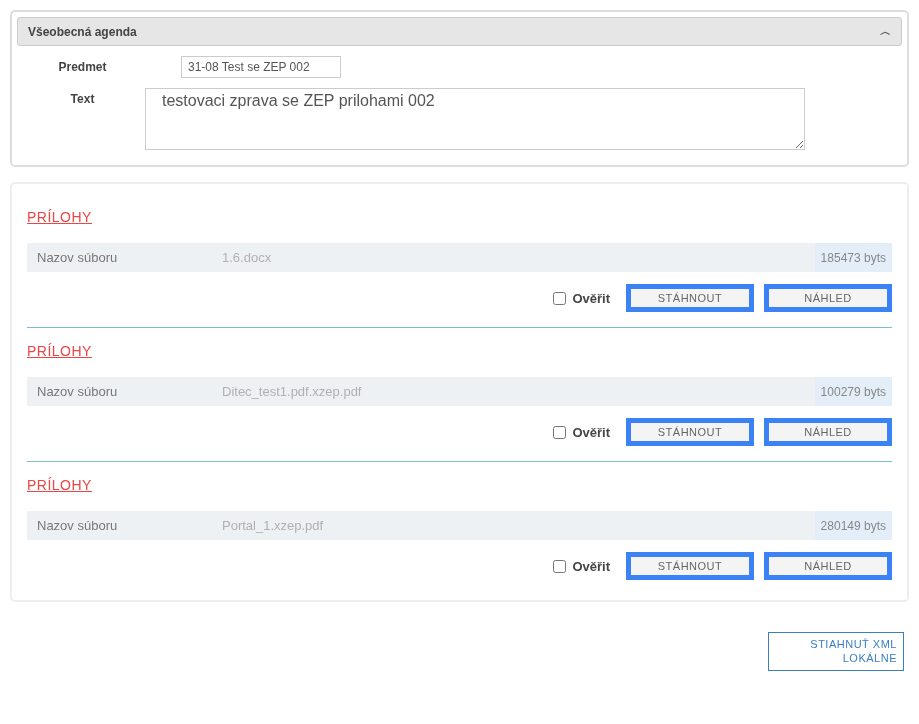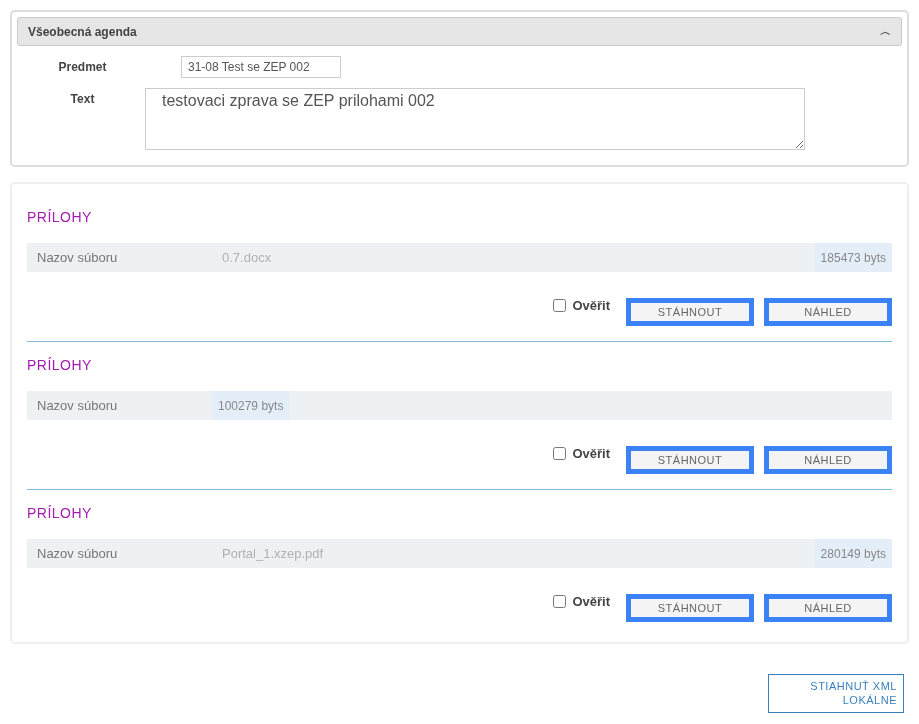--- a/index.html
+++ b/index.html
@@ -73,24 +73,25 @@
       border-radius: 5px;
       padding: 10px 15px 15px 15px;
       background: #fff;
     }
     .att-section {
       border-bottom: 1px solid #7bbdd6;
       padding: 15px 0;
     }
     .att-section:last-child { border-bottom: none; padding-bottom: 5px; }
     .att-title {
-      color: #a21caf;
+      color: #ef4444;
       font-size: 14px;
       letter-spacing: 0.5px;
       margin-bottom: 18px;
+      text-decoration: underline;
     }
     .att-row {
       display: flex;
       align-items: center;
       background: #eef1f4;
       padding: 7px 10px;
       font-size: 13px;
       color: #888;
     }
     .att-row .label {
@@ -107,23 +108,23 @@
       padding: 0px 6px;
       margin: -7px -10px;
       align-self: stretch;
       display: flex;
       align-items: center;
       font-size: 12px;
     }
     .att-actions {
       display: flex;
       justify-content: flex-end;
-      align-items: flex-start;
+      align-items: center;
       gap: 10px;
-      margin-top: 26px;
+      margin-top: 12px;
     }
     .verify-wrap {
       display: flex;
       align-items: center;
       gap: 6px;
       margin-right: 6px;
       font-weight: bold;
       color: #444;
       font-size: 13px;
     }
@@ -177,37 +178,38 @@
     <textarea class="form-textarea" style="">testovaci zprava se ZEP prilohami 002</textarea>
   </div>
 </div>
 
 <div class="att-panel">
 
   <div class="att-section">
     <div class="att-title">PRÍLOHY</div>
     <div class="att-row">
       <div class="label">Nazov súboru</div>
-      <div class="fname">0.7.docx</div>
+      <div class="fname">1.6.docx</div>
       <div class="fsize">185473 byts</div>
     </div>
     <div class="att-actions">
       <label class="verify-wrap">
         <input type="checkbox" style="">
         <span>Ověřit</span>
       </label>
       <button class="btn">STÁHNOUT</button>
       <button class="btn">NÁHLED</button>
     </div>
   </div>
 
   <div class="att-section">
     <div class="att-title">PRÍLOHY</div>
     <div class="att-row">
       <div class="label">Nazov súboru</div>
+      <div class="fname">Ditec_test1.pdf.xzep.pdf</div>
       <div class="fsize">100279 byts</div>
     </div>
     <div class="att-actions">
       <label class="verify-wrap">
         <input type="checkbox" style="">
         <span>Ověřit</span>
       </label>
       <button class="btn">STÁHNOUT</button>
       <button class="btn">NÁHLED</button>
     </div>

